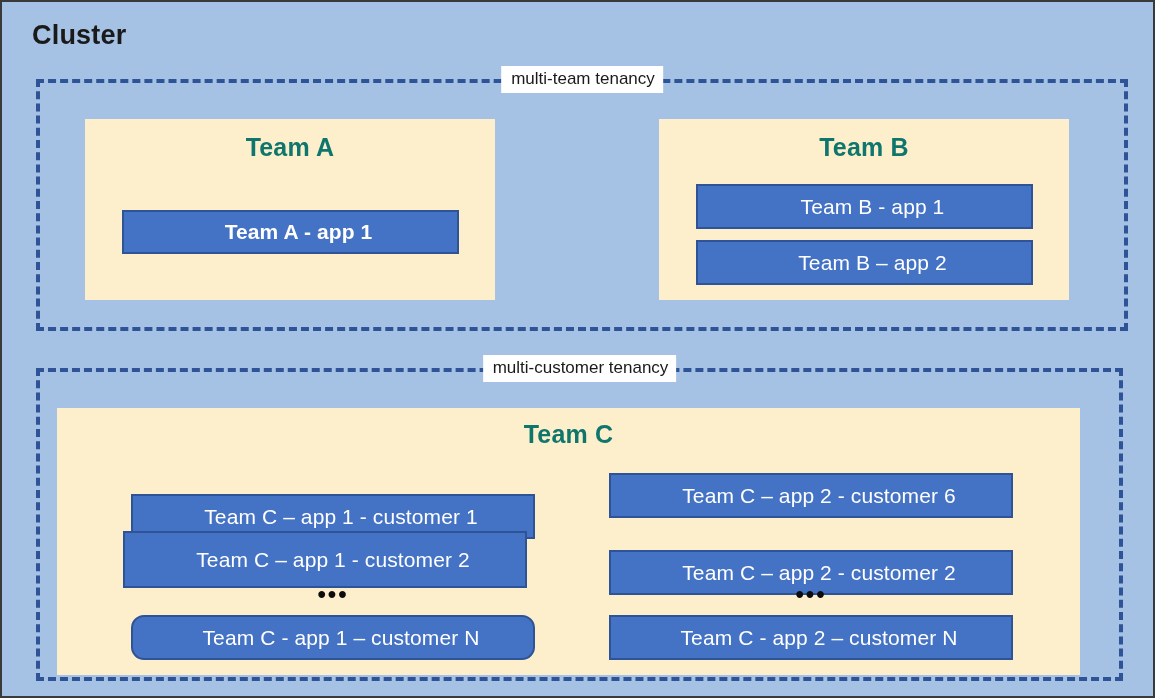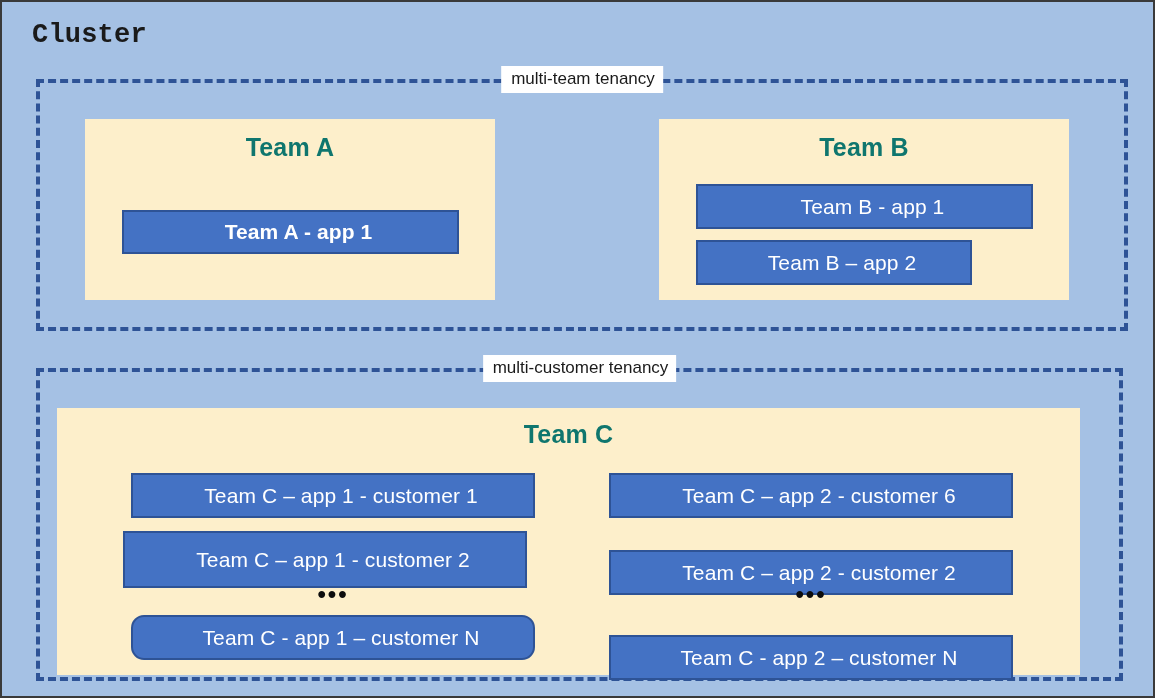--- a/index.html
+++ b/index.html
@@ -20,21 +20,20 @@
 
   
   #cluster-title {
     position: absolute;
     left: 30px;
     top: 18px;
     font-size: 27px;
     font-weight: bold;
     color: #1a1a1a;
     letter-spacing: 0.2px;
-    font-family: Liberation Mono, monospace;
   }
 
   
   .tenancy-group {
     position: absolute;
     border: 4px dashed #2E5396;
     background: transparent;
     box-sizing: border-box;
   }
   #multi-team-group {
@@ -96,31 +95,31 @@
     white-space: nowrap;
     letter-spacing: 0.1px;
     padding-left: 16px;
   }
 
   
   #team-a-app-1 { left: 120px; top: 208px; width: 337px; height: 44px; font-weight: bold; }
 
   
   #team-b-app-1 { left: 694px; top: 182px; width: 337px; height: 45px; }
-  #team-b-app-2 { left: 694px; top: 238px; width: 276px; height: 45px; }
+  #team-b-app-2 { left: 694px; top: 238px; width: 337px; height: 45px; }
 
   
-  #team-c-app1-cust1 { left: 129px; top: 471px; width: 404px; height: 45px; }
+  #team-c-app1-cust1 { left: 129px; top: 492px; width: 404px; height: 45px; }
   #team-c-app1-cust2 { left: 121px; top: 529px; width: 404px; height: 57px; }
   #team-c-app1-custN { left: 129px; top: 613px; width: 404px; height: 45px; border-radius: 13px; }
 
   
   #team-c-app2-cust1 { left: 607px; top: 471px; width: 404px; height: 45px; }
   #team-c-app2-cust2 { left: 607px; top: 529px; width: 404px; height: 45px; margin-top: 19px; }
-  #team-c-app2-custN { left: 607px; top: 613px; width: 404px; height: 45px; margin-top: 20px; }
+  #team-c-app2-custN { left: 607px; top: 613px; width: 404px; height: 45px; }
 
   
   .ellipsis {
     position: absolute;
     font-size: 24px;
     font-weight: bold;
     color: #0d0d0d;
     line-height: 1;
     letter-spacing: 2px;
   }

